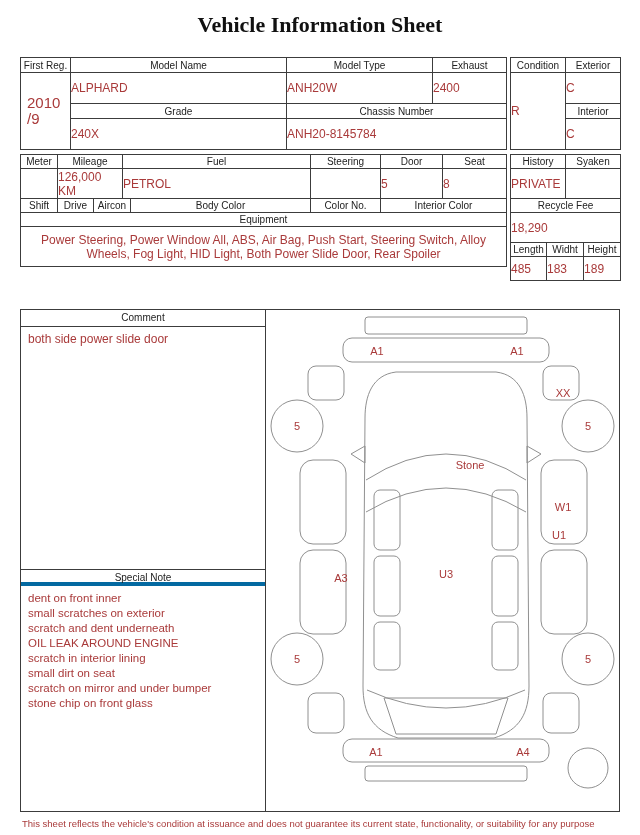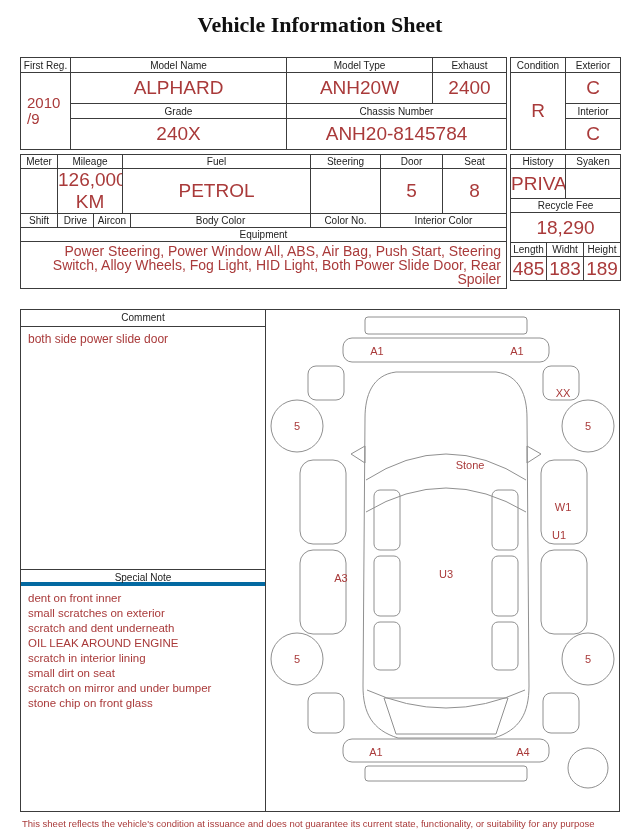--- a/index.html
+++ b/index.html
@@ -6,25 +6,25 @@
   html,body { background:#ffffff; }
   body { width:640px; height:835px; font-family:"Liberation Sans", sans-serif; color:#1a1a1a; }
   .page { position:relative; width:640px; height:835px; background:#fff; overflow:hidden; }
 
   .title { position:absolute; top:12px; left:0; width:100%; text-align:center;
            font-family:"Liberation Serif", serif; font-size:22px; font-weight:bold; color:#111; }
 
   table.t { border-collapse:collapse; table-layout:fixed; position:absolute; }
   table.t td { border:1px solid #3c3c3c; overflow:hidden; vertical-align:middle; }
   td.h { font-size:10px; text-align:center; color:#222; padding:1px 2px; background:#fff; }
-  td.v { color:#a93a3a; text-align:center; font-size:19px; }
+  td.v { color:#a93a3a; font-size:12px; }
   .fs10{font-size:10px;} .fs11{font-size:11px;} .fs12{font-size:12px;} .fs13{font-size:13px;}
   .fs14{font-size:14px;} .fs15{font-size:15px;} .fs16{font-size:16px;} .fs18{font-size:18px;}
   td.firstreg { text-align:left; padding-left:6px; font-size:15px; line-height:16px; }
-  td.equip { text-align:right; vertical-align:top; padding:2px 5px; font-size:14px; line-height:14px; }
+  td.equip { text-align:center; vertical-align:top; padding:2px 5px; font-size:12px; line-height:14px; }
 
   .bottom-box { position:absolute; left:20px; top:309px; width:600px; height:503px;
                 border:1px solid #3c3c3c; }
   .left-col { position:absolute; left:0; top:0; width:245px; height:100%;
               border-right:1px solid #3c3c3c; }
   .sec-header { height:17px; line-height:16px; text-align:center; font-size:10px; color:#222;
                 border-bottom:1px solid #3c3c3c; }
   .comment-body { height:242px; padding:5px 7px; color:#a93a3a; font-size:12px; }
   .note-header { height:17px; line-height:16px; text-align:center; font-size:10px; color:#222;
                  border-top:1px solid #3c3c3c; border-bottom:4px solid #0369a1; }

